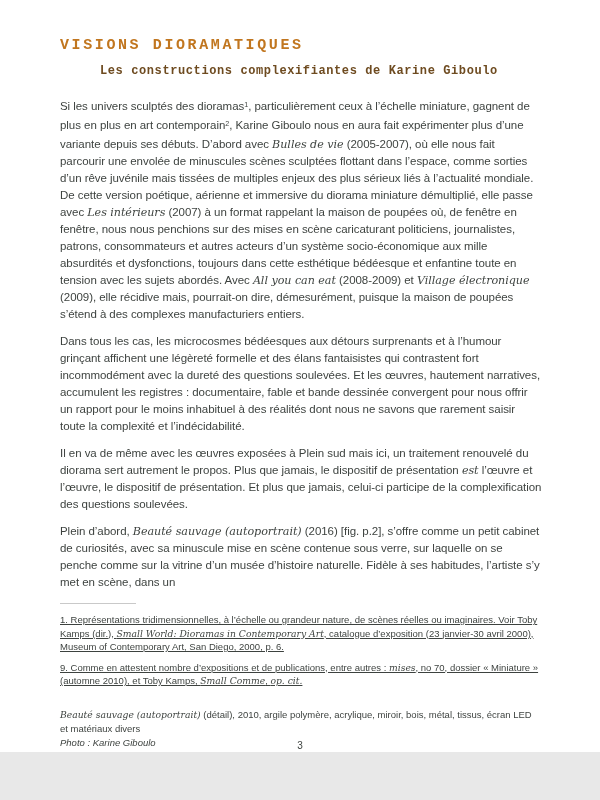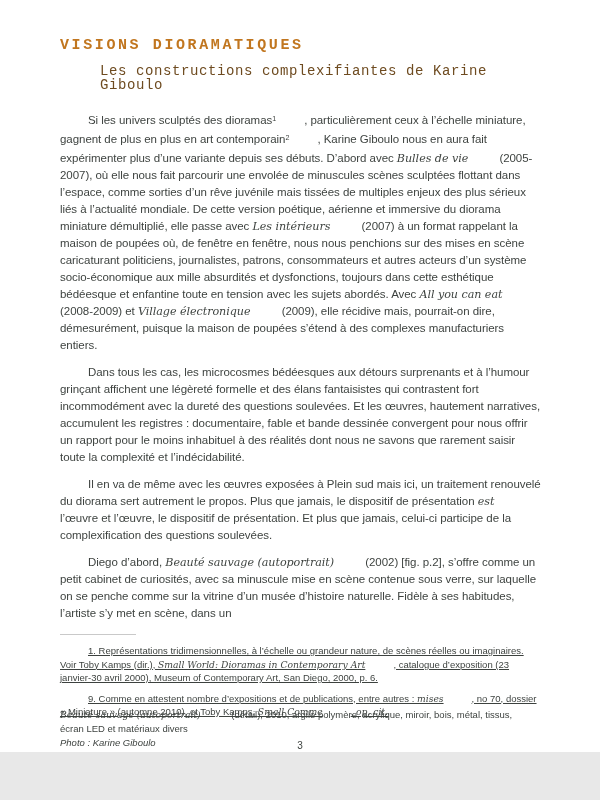--- a/index.html
+++ b/index.html
@@ -19,36 +19,36 @@
     font-family: "Liberation Mono", monospace;
     font-weight: 700;
     font-size: 15px;
     line-height: 19px;
     letter-spacing: 2.6px;
     color: var(--title_orange, #c1761f);
     margin: 0 0 9px 0;
   }
   .doc-subtitle {
     font-family: "Liberation Mono", monospace;
-    font-weight: 400;
-    font-size: 14px;
+    font-weight: 700;
+    font-size: 12px;
     line-height: 14px;
     letter-spacing: 0.6px;
     color: var(--subtitle_brown, #6e4b20);
     margin: 0 0 0 40px;
   }
   .body-text { margin-top: 20px; }
   .para {
     font-size: 11.5px;
     line-height: 17px;
     letter-spacing: -0.05px;
     margin: 0 0 10px 0;
     text-align: left;
   }
-  .r-n { font-style: normal; margin-left: 28px; }
+  .r-n { font-style: normal; }
   .r-i { font-style: italic; font-family: "DejaVu Serif", serif; font-size: 0.97em; }
   .r-s { font-size: 0.62em; position: relative; top: -0.45em; }
   .footnotes { margin-top: 12px; text-decoration: underline; }
   .fn-rule {
     width: 76px;
     border: none;
     border-top: 1px solid #c9c9c9;
     margin: 0 0 9px 0;
   }
   .footnote {
@@ -80,21 +80,21 @@
 <div class="page">
 
   <h1 class="doc-title">VISIONS DIORAMATIQUES</h1>
 
   <h2 class="doc-subtitle">Les constructions complexifiantes de Karine Giboulo</h2>
 
   <div class="body-text">
     <p class="para"><span class="r-n">Si les univers sculptés des dioramas</span><span class="r-s">1</span><span class="r-n">, particulièrement ceux à l’échelle miniature, gagnent de plus en plus en art contemporain</span><span class="r-s">2</span><span class="r-n">, Karine Giboulo nous en aura fait expérimenter plus d’une variante depuis ses débuts. D’abord avec </span><span class="r-i">Bulles de vie</span><span class="r-n"> (2005-2007), où elle nous fait parcourir une envolée de minuscules scènes sculptées flottant dans l’espace, comme sorties d’un rêve juvénile mais tissées de multiples enjeux des plus sérieux liés à l’actualité mondiale. De cette version poétique, aérienne et immersive du diorama miniature démultiplié, elle passe avec </span><span class="r-i">Les intérieurs</span><span class="r-n"> (2007) à un format rappelant la maison de poupées où, de fenêtre en fenêtre, nous nous penchions sur des mises en scène caricaturant politiciens, journalistes, patrons, consommateurs et autres acteurs d’un système socio-économique aux mille absurdités et dysfonctions, toujours dans cette esthétique bédéesque et enfantine toute en tension avec les sujets abordés. Avec </span><span class="r-i">All you can eat</span><span class="r-n"> (2008-2009) et </span><span class="r-i">Village électronique</span><span class="r-n"> (2009), elle récidive mais, pourrait-on dire, démesurément, puisque la maison de poupées s’étend à des complexes manufacturiers entiers.</span></p>
     <p class="para"><span class="r-n">Dans tous les cas, les microcosmes bédéesques aux détours surprenants et à l’humour grinçant affichent une légèreté formelle et des élans fantaisistes qui contrastent fort incommodément avec la dureté des questions soulevées. Et les œuvres, hautement narratives, accumulent les registres : documentaire, fable et bande dessinée convergent pour nous offrir un rapport pour le moins inhabituel à des réalités dont nous ne savons que rarement saisir toute la complexité et l’indécidabilité.</span></p>
     <p class="para"><span class="r-n">Il en va de même avec les œuvres exposées à Plein sud mais ici, un traitement renouvelé du diorama sert autrement le propos. Plus que jamais, le dispositif de présentation </span><span class="r-i">est</span><span class="r-n"> l’œuvre et l’œuvre, le dispositif de présentation. Et plus que jamais, celui-ci participe de la complexification des questions soulevées.</span></p>
-    <p class="para"><span class="r-n">Diego d’abord, </span><span class="r-i">Beauté sauvage (autoportrait)</span><span class="r-n"> (2002) [fig. p.2], s’offre comme un petit cabinet de curiosités, avec sa minuscule mise en scène contenue sous verre, sur laquelle on se penche comme sur la vitrine d’un musée d’histoire naturelle. Fidèle à ses habitudes, l’artiste s’y met en scène, dans un</span></p>
+    <p class="para"><span class="r-n">Plein d’abord, </span><span class="r-i">Beauté sauvage (autoportrait)</span><span class="r-n"> (2016) [fig. p.2], s’offre comme un petit cabinet de curiosités, avec sa minuscule mise en scène contenue sous verre, sur laquelle on se penche comme sur la vitrine d’un musée d’histoire naturelle. Fidèle à ses habitudes, l’artiste s’y met en scène, dans un</span></p>
   </div>
 
   <div class="footnotes">
     <hr class="fn-rule">
     <p class="footnote"><span class="r-n">1. Représentations tridimensionnelles, à l’échelle ou grandeur nature, de scènes réelles ou imaginaires. Voir Toby Kamps (dir.), </span><span class="r-i">Small World: Dioramas in Contemporary Art</span><span class="r-n">, catalogue d’exposition (23 janvier-30 avril 2000), Museum of Contemporary Art, San Diego, 2000, p. 6.</span></p>
     <p class="footnote"><span class="r-n">9. Comme en attestent nombre d’expositions et de publications, entre autres : </span><span class="r-i">mises</span><span class="r-n">, no 70, dossier « Miniature » (automne 2010), et Toby Kamps, </span><span class="r-i">Small Comme</span><span class="r-n">, </span><span class="r-i">op. cit.</span></p>
   </div>
 
   <div class="caption">
     <span><span class="r-i">Beauté sauvage (autoportrait)</span><span class="r-n"> (détail), 2010, argile polymère, acrylique, miroir, bois, métal, tissus, écran LED et matériaux divers</span></span>

